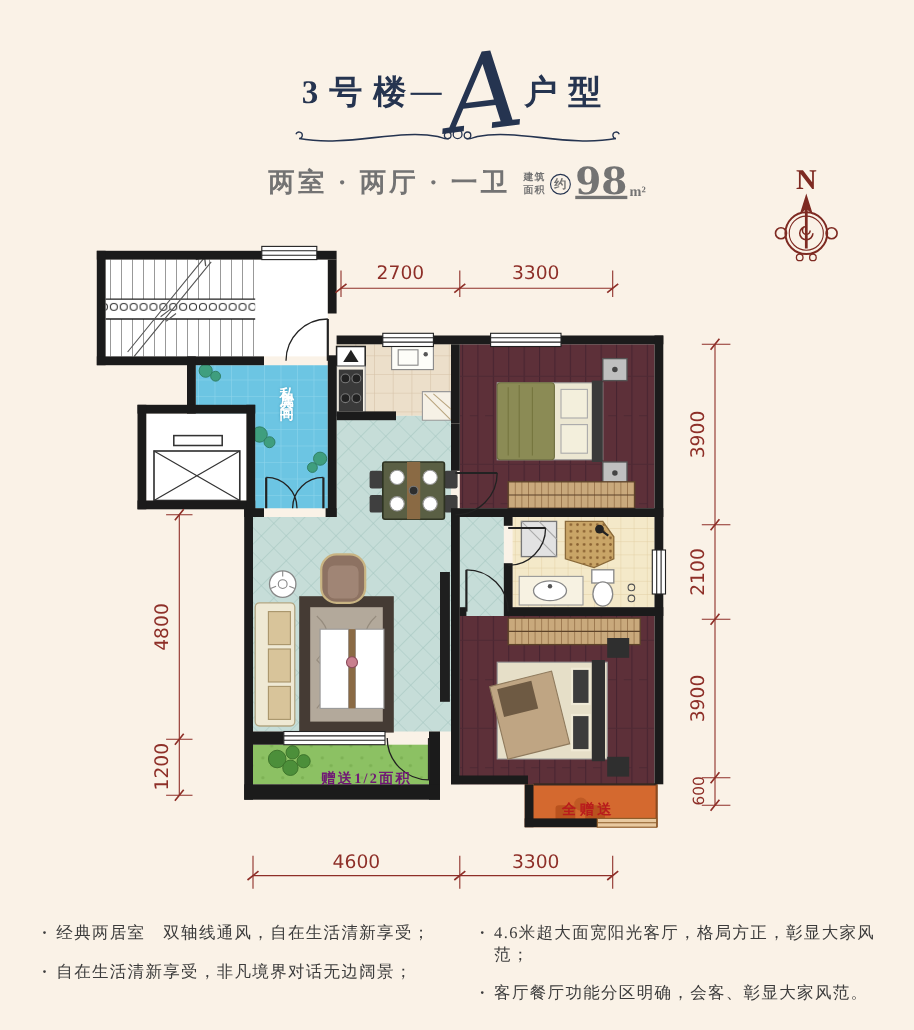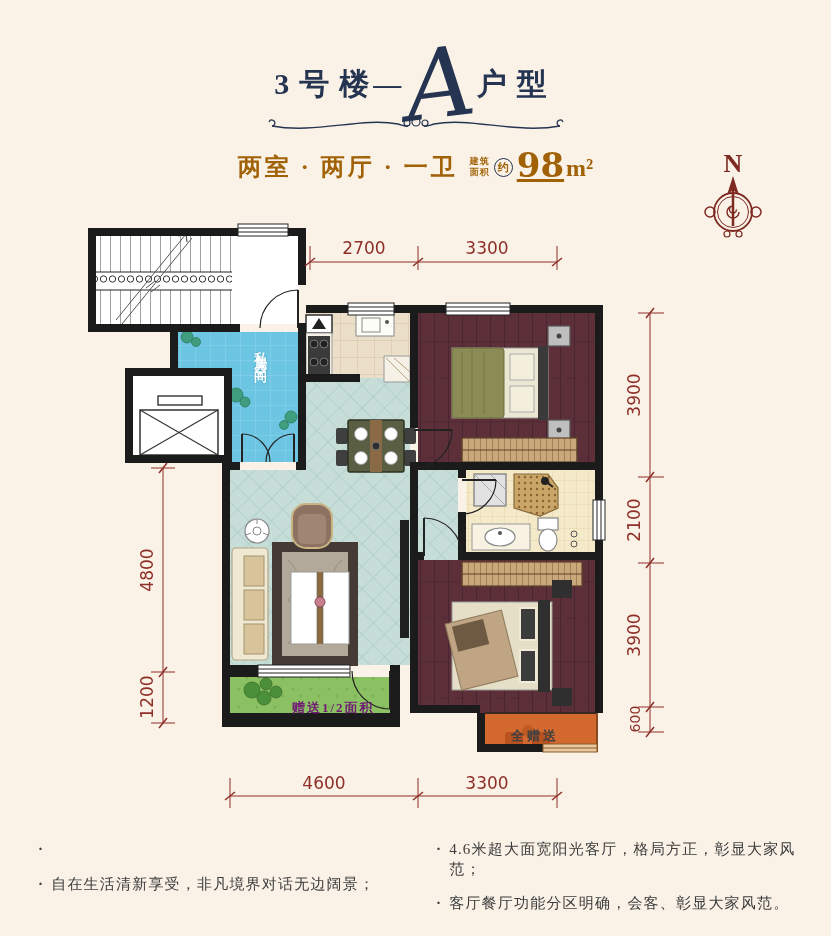--- a/index.html
+++ b/index.html
@@ -7,38 +7,38 @@
         font-family:"Liberation Serif",serif;}
   
   .title-row{position:absolute;top:28px;left:0;width:100%;height:112px;
              display:flex;justify-content:center;align-items:center;color:#253450;}
   .title-cn{font-size:30px;font-weight:bold;letter-spacing:10px;}
   .title-dash{font-size:28px;font-weight:bold;margin:0 2px 0 -6px;}
   .title-letter{font-size:96px;font-style:italic;font-family:"DejaVu Serif",serif;
                 transform:rotate(-7deg);line-height:1;margin:0 2px;color:#253450;}
   .flourish{position:absolute;top:112px;left:50%;transform:translateX(-50%);}
   .subtitle-row{position:absolute;top:140px;left:0;width:100%;height:40px;
-                display:flex;justify-content:center;align-items:flex-end;color:#a16207;}
+                display:flex;justify-content:center;align-items:flex-end;color:#737373;}
   .layout-text{font-size:24px;font-weight:bold;letter-spacing:3px;line-height:1.1;}
   .area-group{display:flex;align-items:flex-end;margin-left:12px;}
   .area-stack{display:flex;flex-direction:column;font-size:9px;font-weight:bold;
               line-height:1.15;letter-spacing:1px;margin-bottom:3px;}
   .area-circle{width:17px;height:17px;border:1px solid #253450;border-radius:50%;
                font-size:11px;font-weight:bold;display:flex;align-items:center;
                justify-content:center;margin:0 4px 3px 4px;}
   .area-number{font-size:34px;font-weight:bold;line-height:0.85;font-family:"DejaVu Serif",serif;text-decoration:underline;}
-  .area-unit{font-size:24px;font-weight:bold;margin-left:2px;line-height:1;}
+  .area-unit{font-size:13px;font-weight:bold;margin-left:2px;line-height:1;}
   
   .plan-svg{position:absolute;left:80px;top:215px;}
   .compass-svg{position:absolute;left:693px;top:146px;}
   .lbl{position:absolute;z-index:5;font-weight:bold;font-family:"Liberation Serif",serif;}
   .lbl-private{left:251px;top:341px;writing-mode:vertical-rl;font-size:13px;
                letter-spacing:6px;color:#ffffff;text-shadow:0 0 2px #3f9ab8;}
   .lbl-balcony{left:292px;top:699px;font-size:13px;color:#701a75;letter-spacing:2px;}
-  .lbl-fullgift{left:511px;top:727px;font-size:13px;color:#404040;letter-spacing:3px;}
+  .lbl-fullgift{left:511px;top:727px;font-size:13px;color:#b91c1c;letter-spacing:3px;}
   
   .features{position:absolute;top:840px;left:0;width:100%;}
   .feat-col{position:absolute;top:0;margin:0;padding:0;list-style:none;}
   .feat-col.left{left:38px;width:390px;}
   .feat-col.right{left:436px;width:390px;}
   .feat-col li{display:flex;gap:7px;margin-bottom:15px;font-size:15px;color:#3c3c3c;
                letter-spacing:1.2px;line-height:1.3;}
   .bullet{font-weight:bold;color:#3c3c3c;}
 </style>
 </head>
@@ -375,20 +375,21 @@
   </svg>
 
   <div class="lbl lbl-private">私属空间</div>
   <div class="lbl lbl-balcony">赠送1/2面积</div>
   <div class="lbl lbl-fullgift">全赠送</div>
 
   <div class="features">
     <ul class="feat-col left">
       <li>
         <span class="bullet">·</span>
+        <span>经典两居室　双轴线通风，自在生活清新享受；</span>
       </li>
       <li>
         <span class="bullet">·</span>
         <span>自在生活清新享受，非凡境界对话无边阔景；</span>
       </li>
     </ul>
     <ul class="feat-col right">
       <li>
         <span class="bullet">·</span>
         <span>4.6米超大面宽阳光客厅，格局方正，彰显大家风范；</span>

